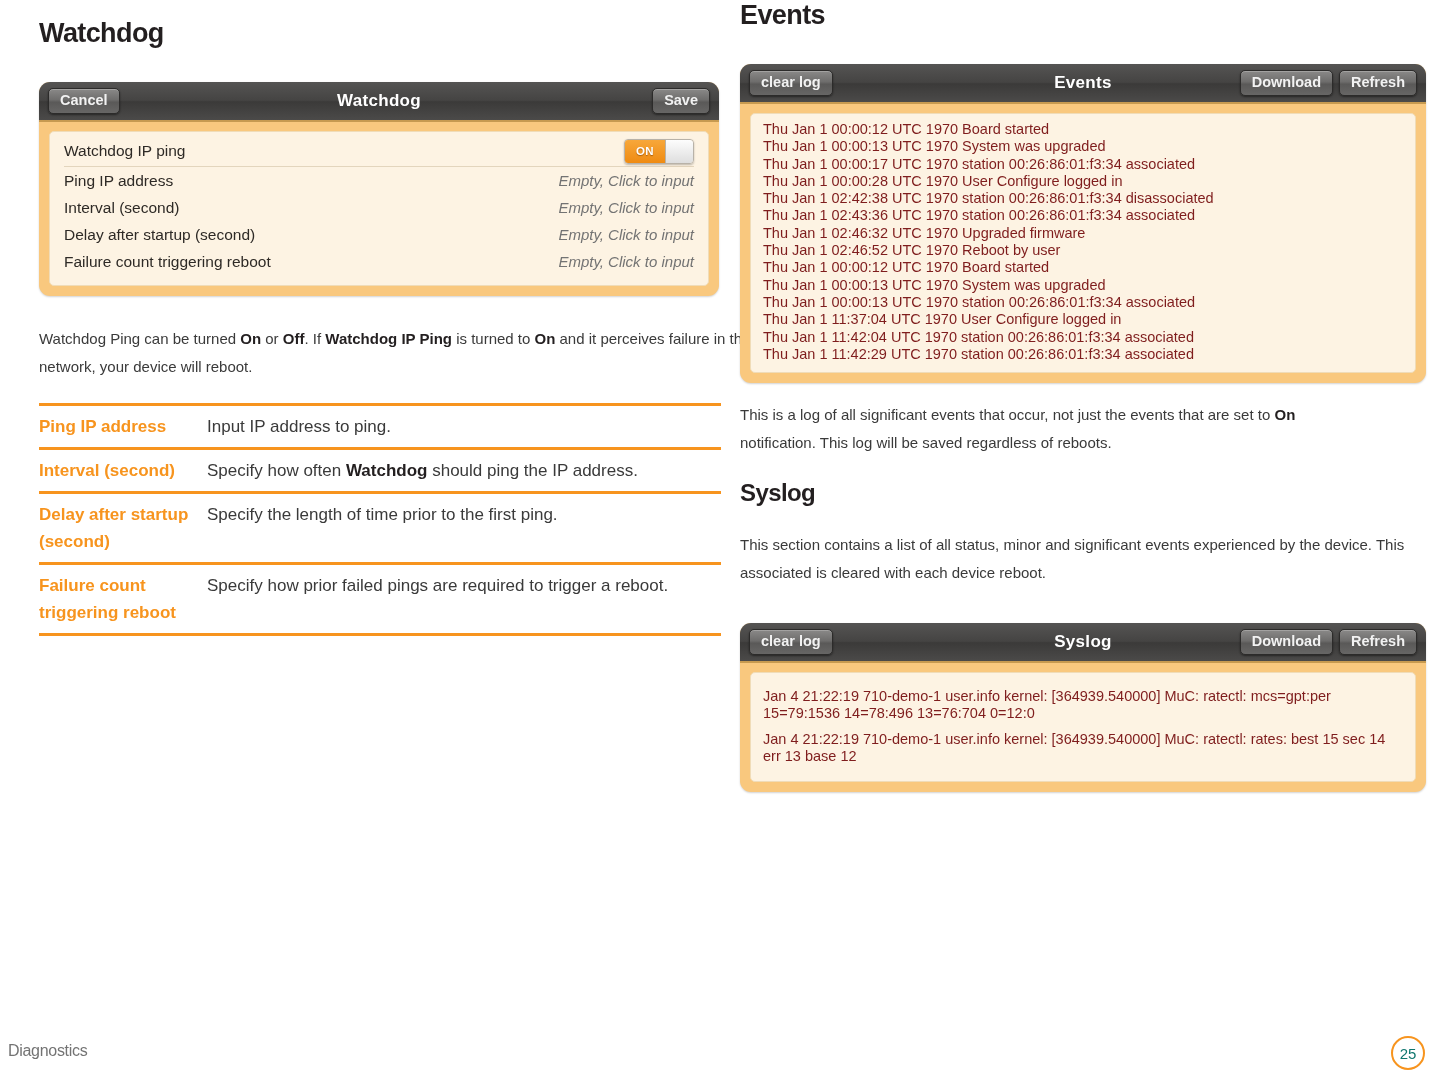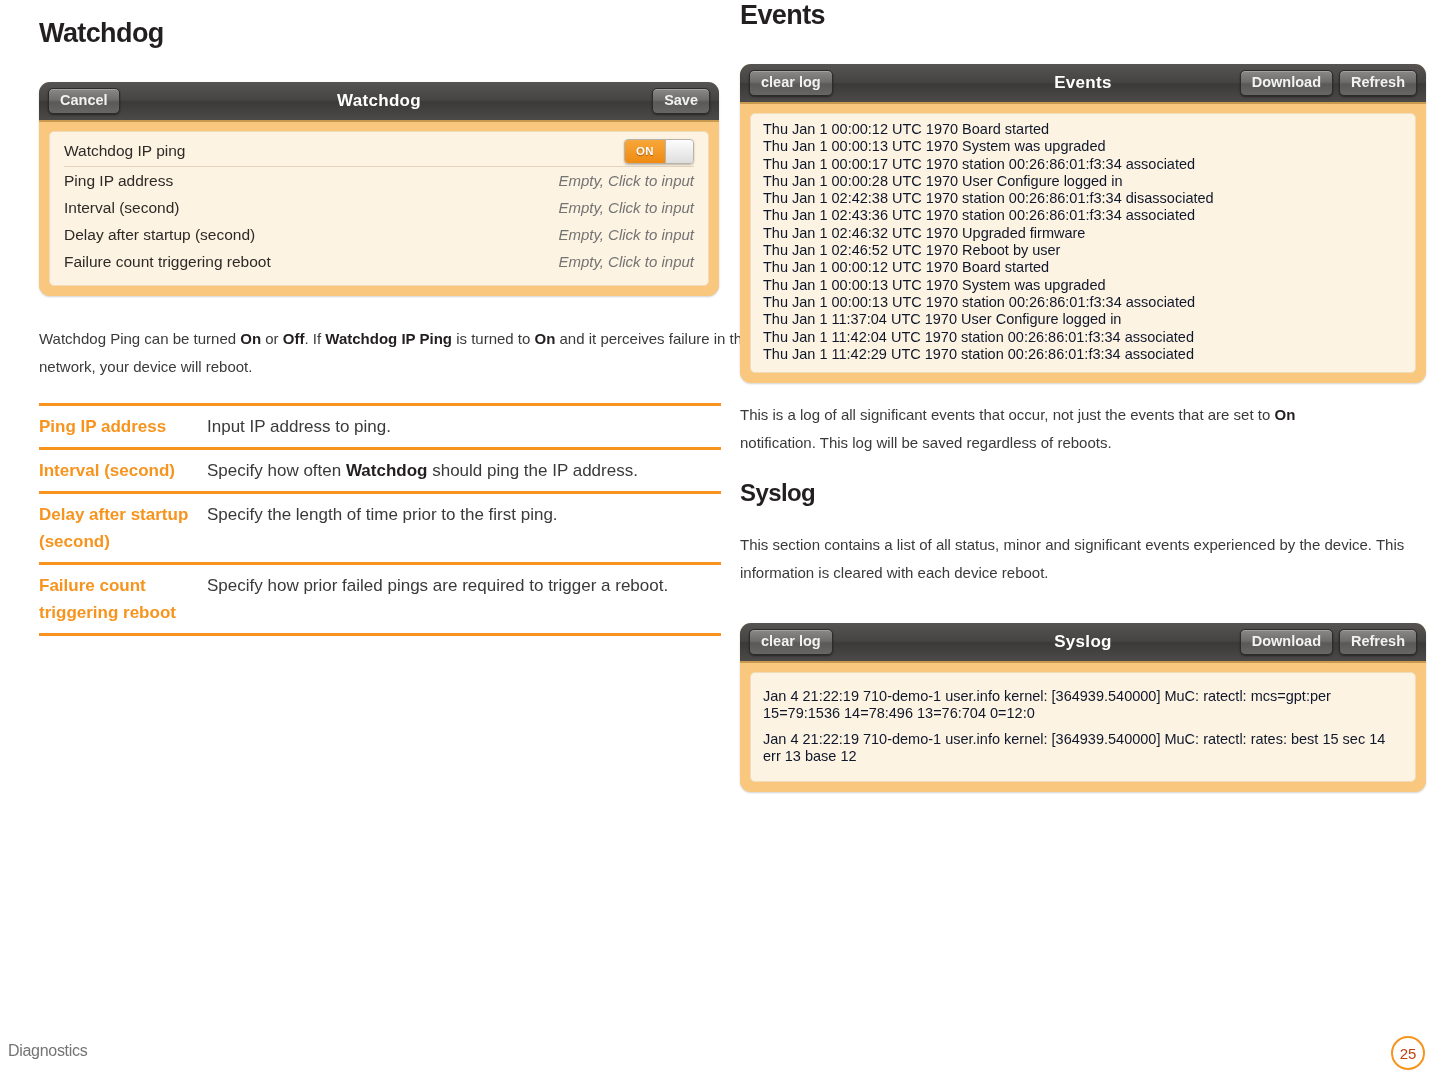--- a/index.html
+++ b/index.html
@@ -159,21 +159,21 @@
   .log-inner {
     background: #fdf3e3;
     border: 1px solid #f0dcb8;
     border-radius: 5px;
     margin: 9px 10px 0 10px;
     padding: 7px 12px 9px 12px;
   }
   .log-line {
     font-size: 14.5px;
     line-height: 17.3px;
-    color: #0f172a;
+    color: #7f1d1d;
     white-space: nowrap;
   }
   .log-line.wrap { white-space: normal; margin-top: 8px; }
 
   
   table.ref {
     border-collapse: collapse;
     width: 682px;
     table-layout: fixed;
   }
@@ -211,21 +211,21 @@
     letter-spacing: -0.3px;
   }
   .page-badge {
     position: absolute;
     right: 8px;
     top: 0;
     width: 30px;
     height: 30px;
     border: 2px solid #f7941e;
     border-radius: 50%;
-    color: #c2410c;
+    color: #0f766e;
     font-size: 15px;
     display: flex;
     align-items: center;
     justify-content: center;
   }
 </style>
 </head>
 <body>
 
 <div class="col-left">
@@ -320,21 +320,21 @@
       <div class="log-line">Thu Jan 1 11:37:04 UTC 1970 User Configure logged in</div>
       <div class="log-line">Thu Jan 1 11:42:04 UTC 1970 station 00:26:86:01:f3:34 associated</div>
       <div class="log-line">Thu Jan 1 11:42:29 UTC 1970 station 00:26:86:01:f3:34 associated</div>
     </div>
   </div>
 
   <p class="body-copy" style="margin-top:18px; width:600px;"><span>This is a log of all significant events that occur, not just the events that are set to </span><b>On</b><span> notification. This log will be saved regardless of reboots.</span></p>
 
   <h2 class="sub-title" style="margin-top:22px;">Syslog</h2>
 
-  <p class="body-copy" style="margin-top:24px; width:690px;">This section contains a list of all status, minor and significant events experienced by the device. This information is cleared with each device reboot.</p>
+  <p class="body-copy" style="margin-top:24px; width:690px;">This section contains a list of all status, minor and significant events experienced by the device. This associated is cleared with each device reboot.</p>
 
   <div class="panel" style="margin-top:36px; width:686px;">
     <div class="panel-bar">
       <button class="pbtn">clear log</button>
       <div class="panel-bar-title">Syslog</div>
       <div class="bar-spacer"></div>
       <button class="pbtn">Download</button>
       <button class="pbtn right-group">Refresh</button>
     </div>
     <div class="log-inner" style="padding-bottom:16px;">

